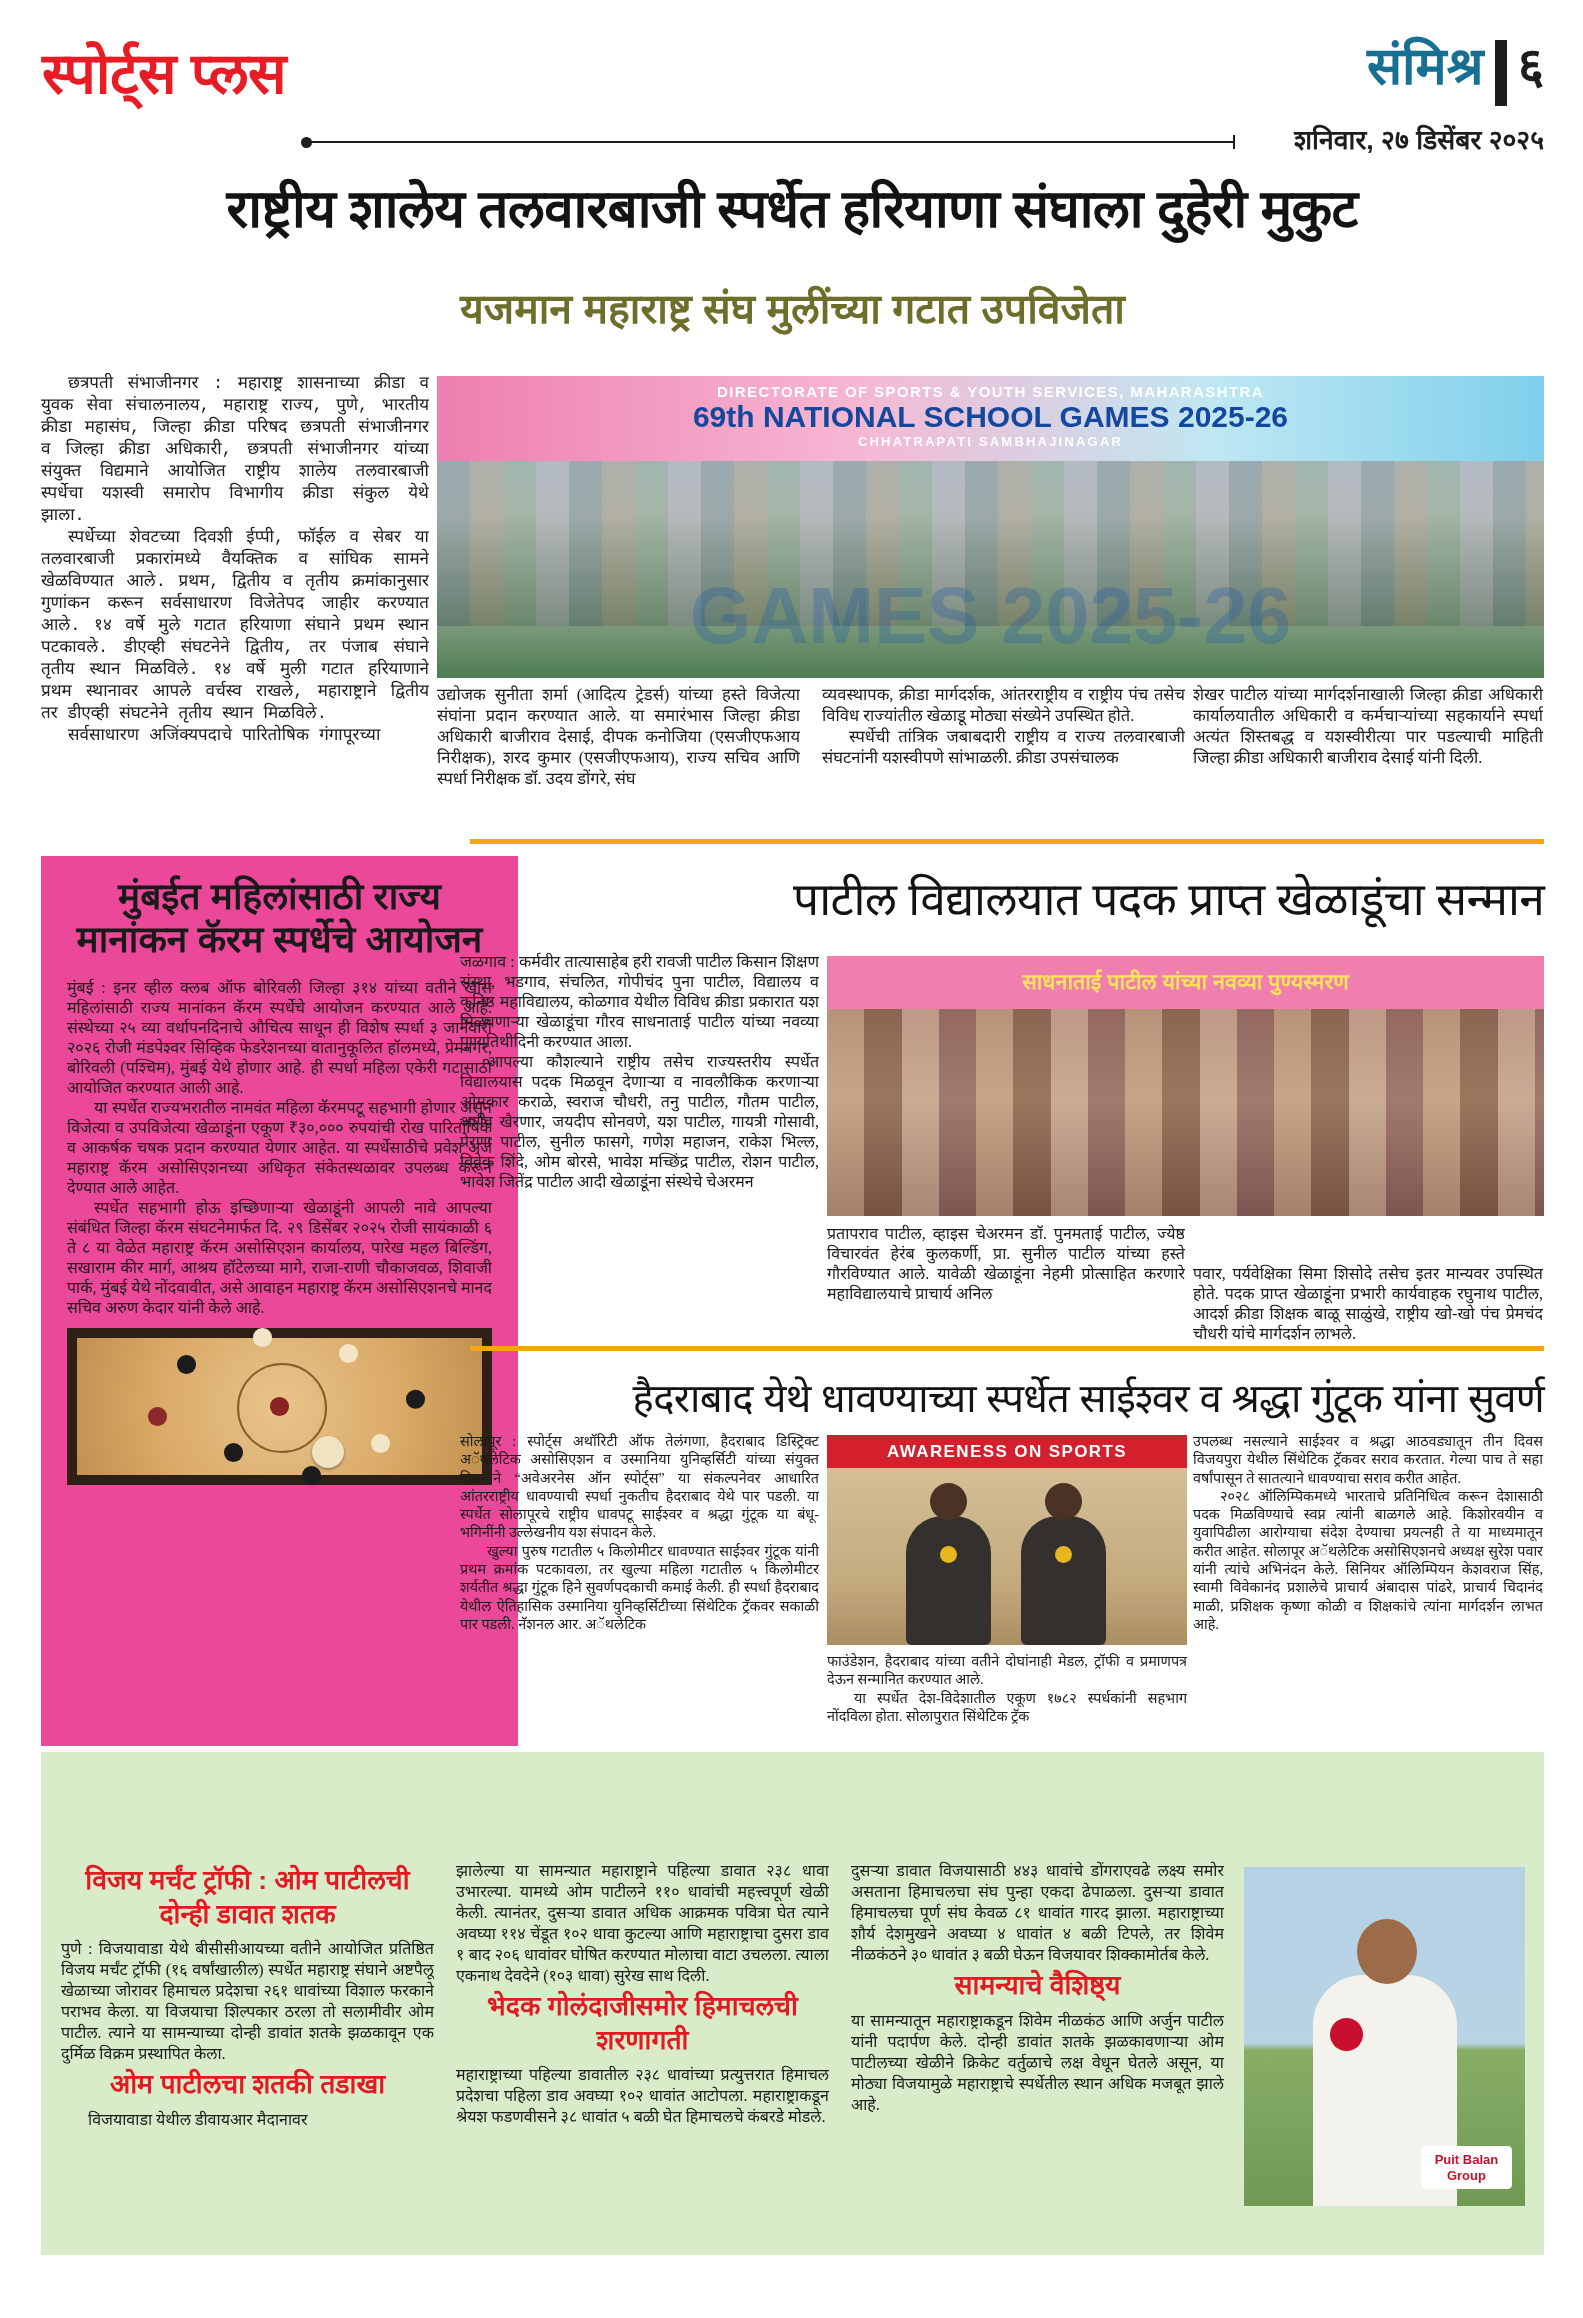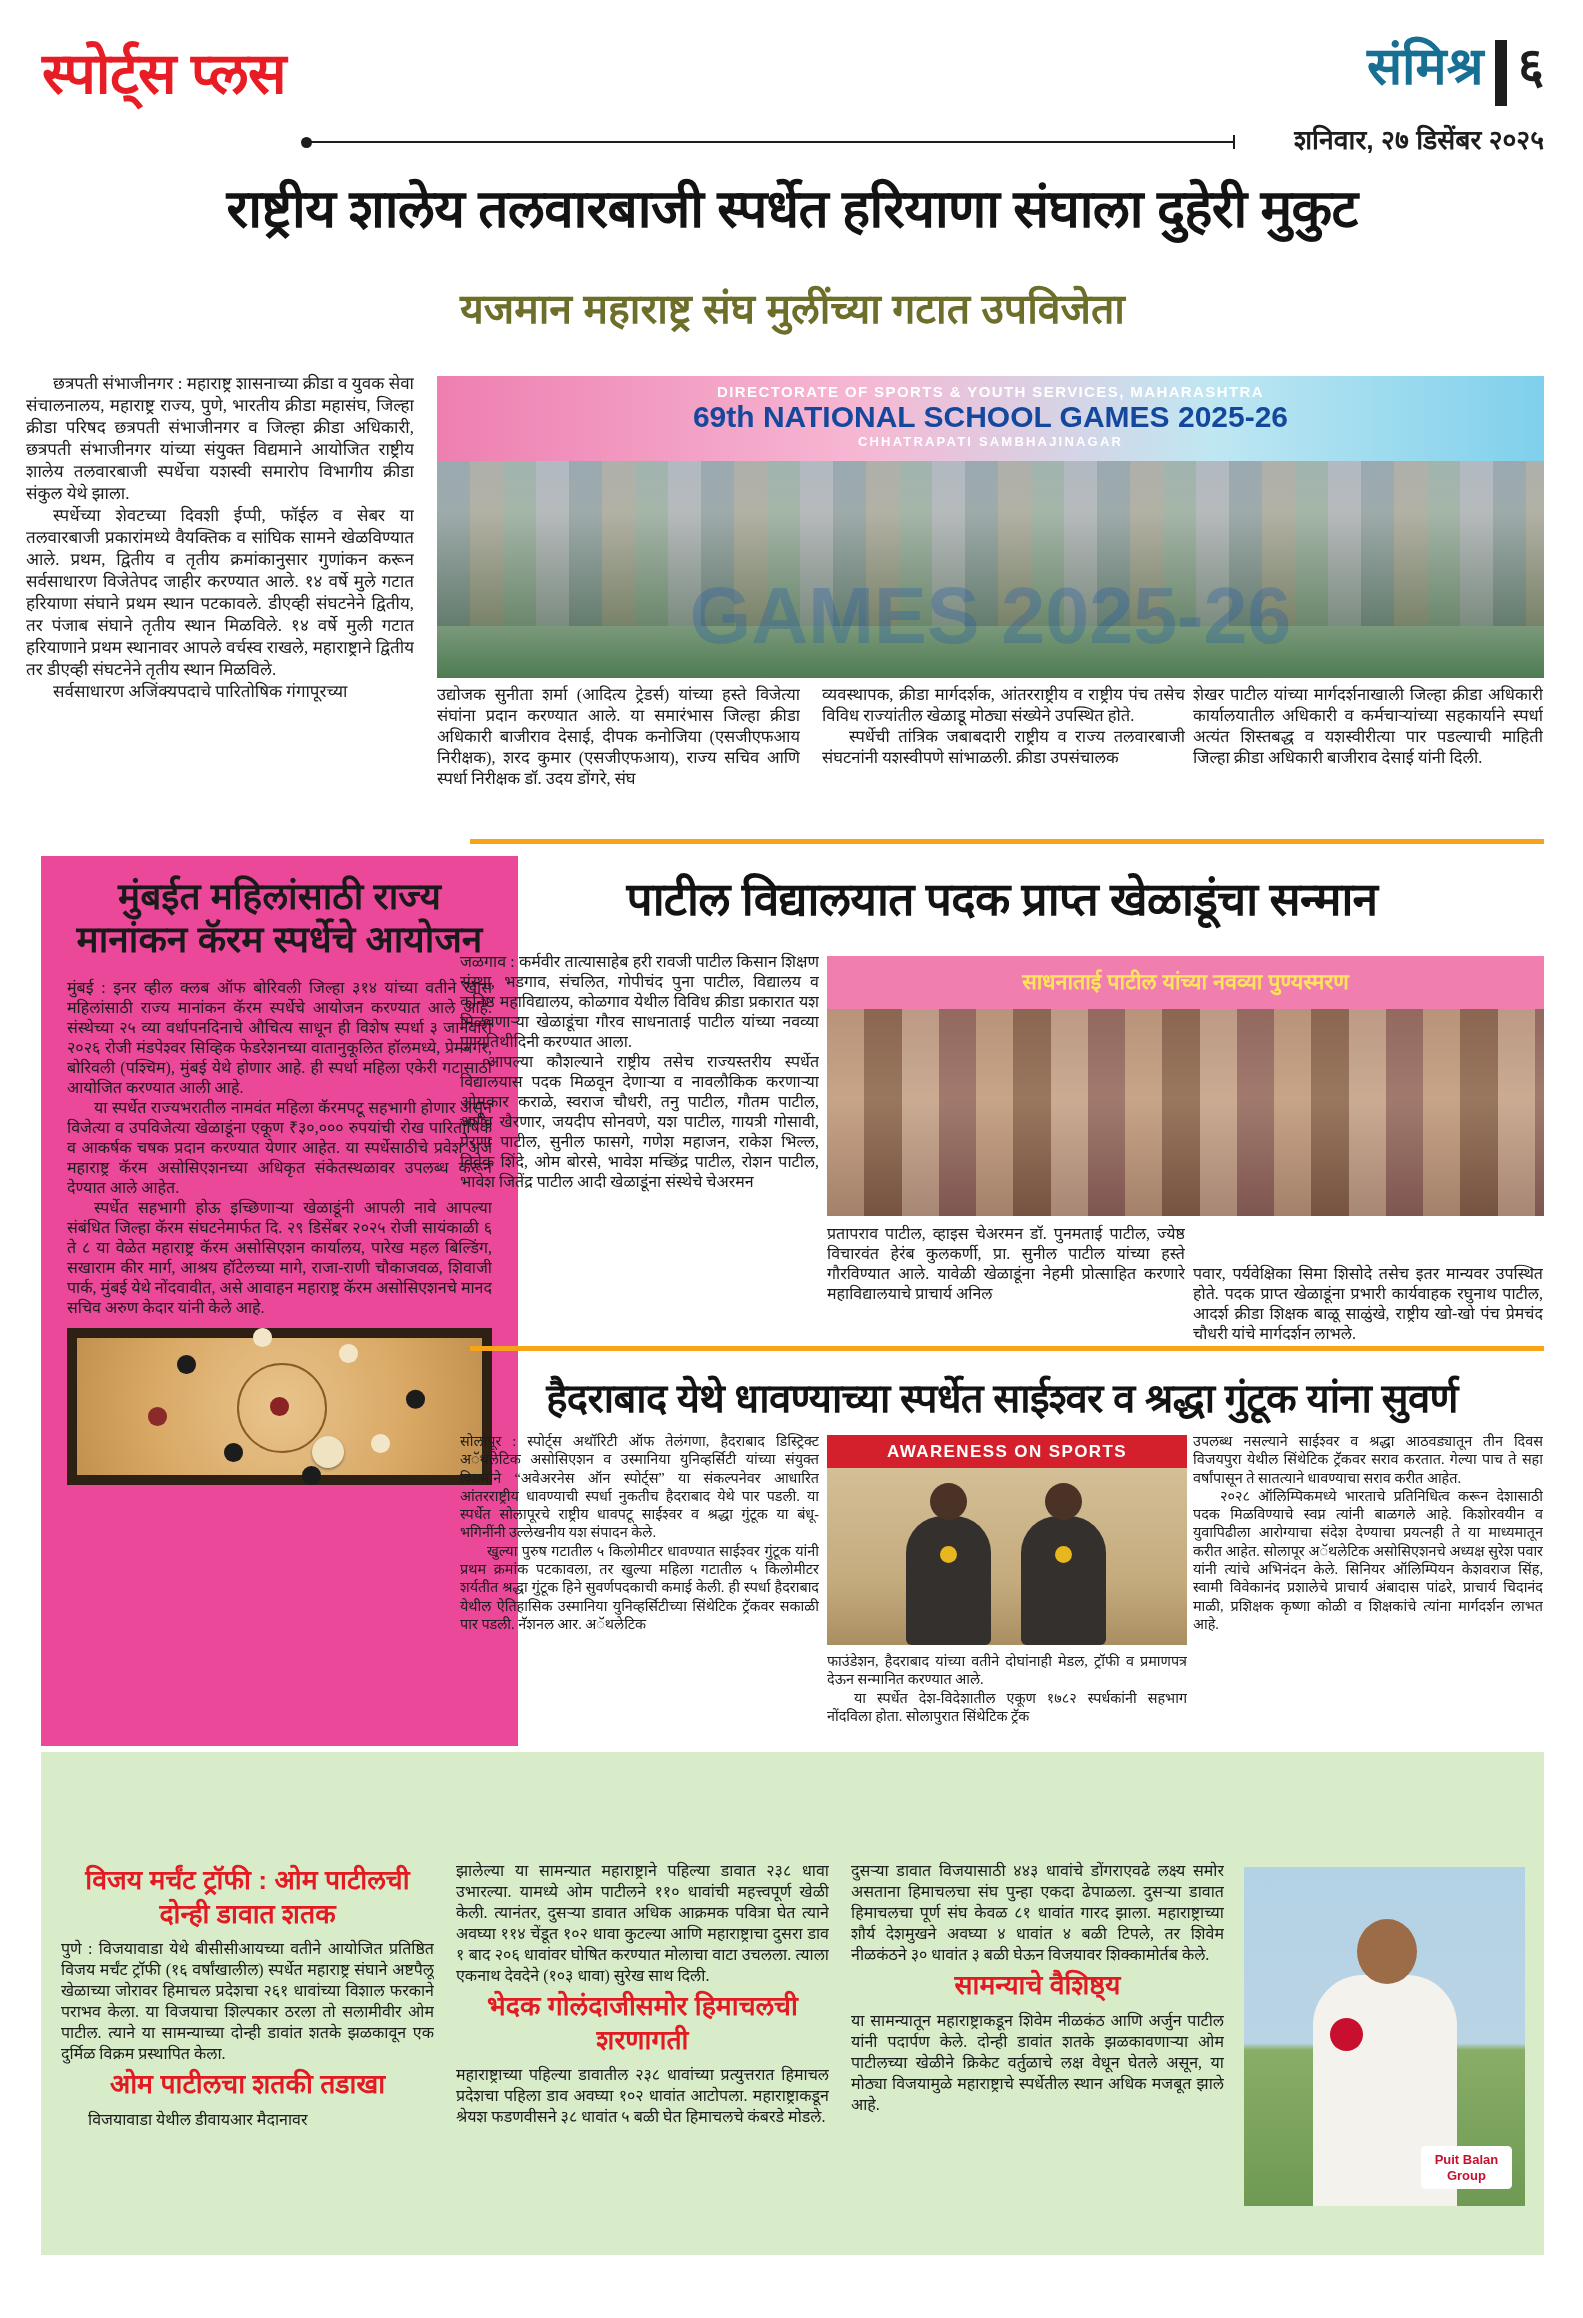--- a/index.html
+++ b/index.html
@@ -15,21 +15,21 @@
   .masthead{right:39px;top:40px;display:flex;align-items:flex-start;gap:11.5px;}
   .m-section{font-family:"Liberation Sans",sans-serif;font-weight:800;font-size:52px;line-height:1.0;color:#176f93;}
   .m-bar{width:11.5px;height:66px;background:#1d1d1d;}
   .m-num{font-family:"Liberation Sans",sans-serif;font-weight:800;font-size:50px;line-height:1.05;color:#1d1d1d;}
   .m-date{right:39px;top:121px;font-family:"Liberation Sans",sans-serif;font-weight:700;font-size:26.6px;color:#1d1d1d;}
   
   .headline1{left:29px;top:181px;width:1526px;text-align:center;font-family:"Liberation Sans",sans-serif;
              font-weight:800;font-size:53px;line-height:1.05;color:#131313;letter-spacing:-0.7px;}
   .headline2{left:41px;top:279px;width:1503px;text-align:center;font-family:"Liberation Sans",sans-serif;
              font-weight:800;font-size:41px;color:#6e6e2b;}
-  .sec-head{font-family:"Liberation Sans",sans-serif;font-weight:700;color:#131313;text-align:center;letter-spacing:-0.7px;}
+  .sec-head{font-family:"Liberation Sans",sans-serif;font-weight:400;color:#131313;text-align:right;letter-spacing:-0.7px;}
   
   .col{overflow:hidden;text-align:justify;}
   .para{margin:0;text-indent:27px;}
   .fs-lead1{font-size:17px;line-height:22px;}
   .fs-sub{font-size:16.5px;line-height:21px;}
   .fs-patil1{font-size:16px;line-height:20px;}
   .fs-box{font-size:16px;line-height:20px;}
   .fs-run{font-size:14.4px;line-height:18.3px;}
   .fs-green{font-size:16px;line-height:21px;}
   
@@ -95,21 +95,21 @@
   <div class="abs masthead">
     <span class="m-section">संमिश्र</span>
     <span class="m-bar"></span>
     <span class="m-num">६</span>
   </div>
   <div class="abs m-date">शनिवार, २७ डिसेंबर २०२५</div>
 
   <div class="abs headline1">राष्ट्रीय शालेय तलवारबाजी स्पर्धेत हरियाणा संघाला दुहेरी मुकुट</div>
   <div class="abs headline2">यजमान महाराष्ट्र संघ मुलींच्या गटात उपविजेता</div>
 
-  <div class="abs col fs-lead1" style="left:26px;top:373px;width:388px;height:475px;">
+  <div class="abs col fs-lead1" style="left:41px;top:373px;width:388px;height:475px;font-family:Liberation Mono, monospace;">
     <p class="para">छत्रपती संभाजीनगर : महाराष्ट्र शासनाच्या क्रीडा व युवक सेवा संचालनालय, महाराष्ट्र राज्य, पुणे, भारतीय क्रीडा महासंघ, जिल्हा क्रीडा परिषद छत्रपती संभाजीनगर व जिल्हा क्रीडा अधिकारी, छत्रपती संभाजीनगर यांच्या संयुक्त विद्यमाने आयोजित राष्ट्रीय शालेय तलवारबाजी स्पर्धेचा यशस्वी समारोप विभागीय क्रीडा संकुल येथे झाला.</p>
     <p class="para">स्पर्धेच्या शेवटच्या दिवशी ईप्पी, फॉईल व सेबर या तलवारबाजी प्रकारांमध्ये वैयक्तिक व सांघिक सामने खेळविण्यात आले. प्रथम, द्वितीय व तृतीय क्रमांकानुसार गुणांकन करून सर्वसाधारण विजेतेपद जाहीर करण्यात आले. १४ वर्षे मुले गटात हरियाणा संघाने प्रथम स्थान पटकावले. डीएव्ही संघटनेने द्वितीय, तर पंजाब संघाने तृतीय स्थान मिळविले. १४ वर्षे मुली गटात हरियाणाने प्रथम स्थानावर आपले वर्चस्व राखले, महाराष्ट्राने द्वितीय तर डीएव्ही संघटनेने तृतीय स्थान मिळविले.</p>
     <p class="para">सर्वसाधारण अजिंक्यपदाचे पारितोषिक गंगापूरच्या</p>
   </div>
 
   <div class="abs photo lead-photo">
     <div class="lp-banner">
       <div class="lp-b1">DIRECTORATE OF SPORTS &amp; YOUTH SERVICES, MAHARASHTRA</div>
       <div class="lp-b2">69th NATIONAL SCHOOL GAMES 2025-26</div>
       <div class="lp-b3">CHHATRAPATI SAMBHAJINAGAR</div>

